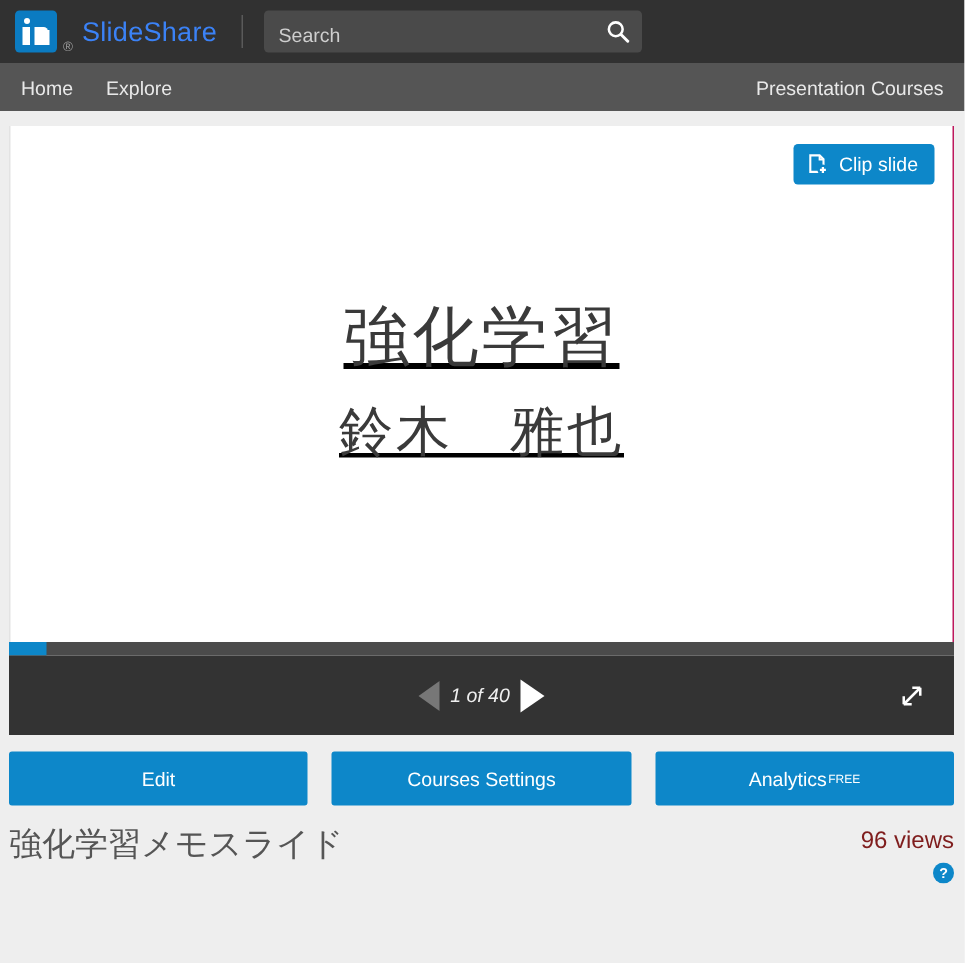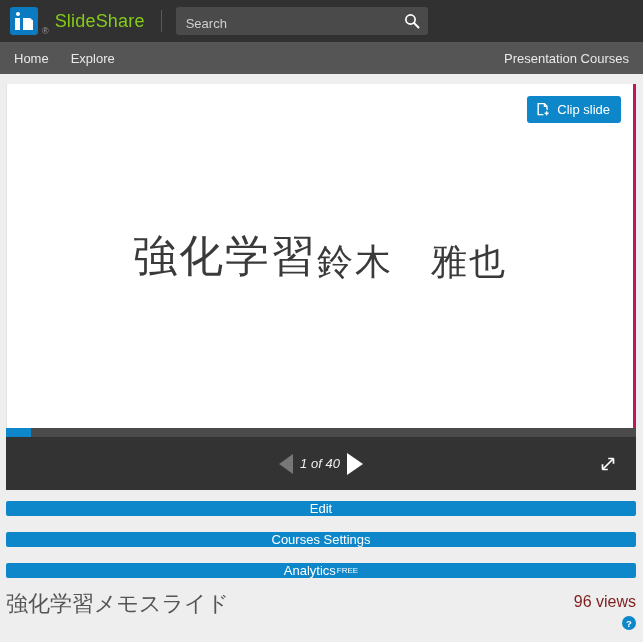--- a/index.html
+++ b/index.html
@@ -43,21 +43,21 @@
   }
   .li-logo .n-top {
     position: absolute; left: 15px; top: 11px;
     width: 7px; height: 4px; background: #fff; border-radius: 3px 3px 0 0;
   }
   .reg-mark {
     color: #9b9b9b; font-size: 9px; margin-left: 4px; align-self: flex-end;
     padding-bottom: 6px;
   }
   .brand {
-    color: #84cc16; font-size: 18px; margin-left: 6px; letter-spacing: .2px;
+    color: #3b82f6; font-size: 18px; margin-left: 6px; letter-spacing: .2px;
   }
   .divider-v {
     width: 1px; height: 22px; background: #5a5a5a; margin: 0 14px 0 16px;
   }
   .search-wrap {
     position: relative;
     width: 252px; height: 28px;
     background: #4a4a4a;
     border-radius: 3px;
     display: flex; align-items: center;
@@ -96,36 +96,37 @@
     background: #333333;
     color: #f4f4f4;
     font-size: 12px; font-weight: bold;
     display: flex; align-items: center; justify-content: center;
   }
   .slide-area {
     position: relative;
     height: 344px;
     background: #ffffff;
     border-left: 1px solid #e3e3e3;
-    border-right: 3px solid #be185d;
+    border-right: 1px solid #be185d;
   }
   .clip-btn {
     position: absolute; top: 12px; right: 12px;
     background: #0d87c9; color: #fff;
     border: none; border-radius: 3px;
     height: 27px; padding: 0 11px 0 9px;
     display: flex; align-items: center; gap: 7px;
     font-size: 13px; font-family: inherit; cursor: pointer;
   }
   .clip-icon { width: 14px; height: 15px; display: block; }
 
   .slide-body {
     height: 100%;
-    display: flex; 
+    display: flex; flex-direction: column;
     align-items: center; justify-content: center;
+    text-decoration: underline;
   }
   .slide-title {
     font-size: 44px; color: #3a3a3a; font-weight: normal;
     letter-spacing: 2px; line-height: 1.2;
   }
   .slide-author {
     font-size: 36px; color: #3a3a3a; font-weight: normal;
     margin-top: 12px; letter-spacing: 2px;
   }
 
@@ -159,21 +160,20 @@
   }
   .fullscreen-btn {
     position: absolute; right: 18px; top: 50%; transform: translateY(-50%);
     width: 20px; height: 20px; cursor: pointer;
   }
 
   
   .actions {
     display: flex; gap: 16px;
     margin: 11px 7px 0 6px;
-    flex-direction: column;
   }
   .action-btn {
     flex: 1;
     height: 36px;
     background: #0d87c9; color: #ffffff;
     border: none; border-radius: 2px;
     font-size: 13px; font-family: inherit; cursor: pointer;
     display: flex; align-items: center; justify-content: center;
   }
   .action-btn sup { font-size: 8px; font-weight: normal; margin-left: 1px; vertical-align: super; }

